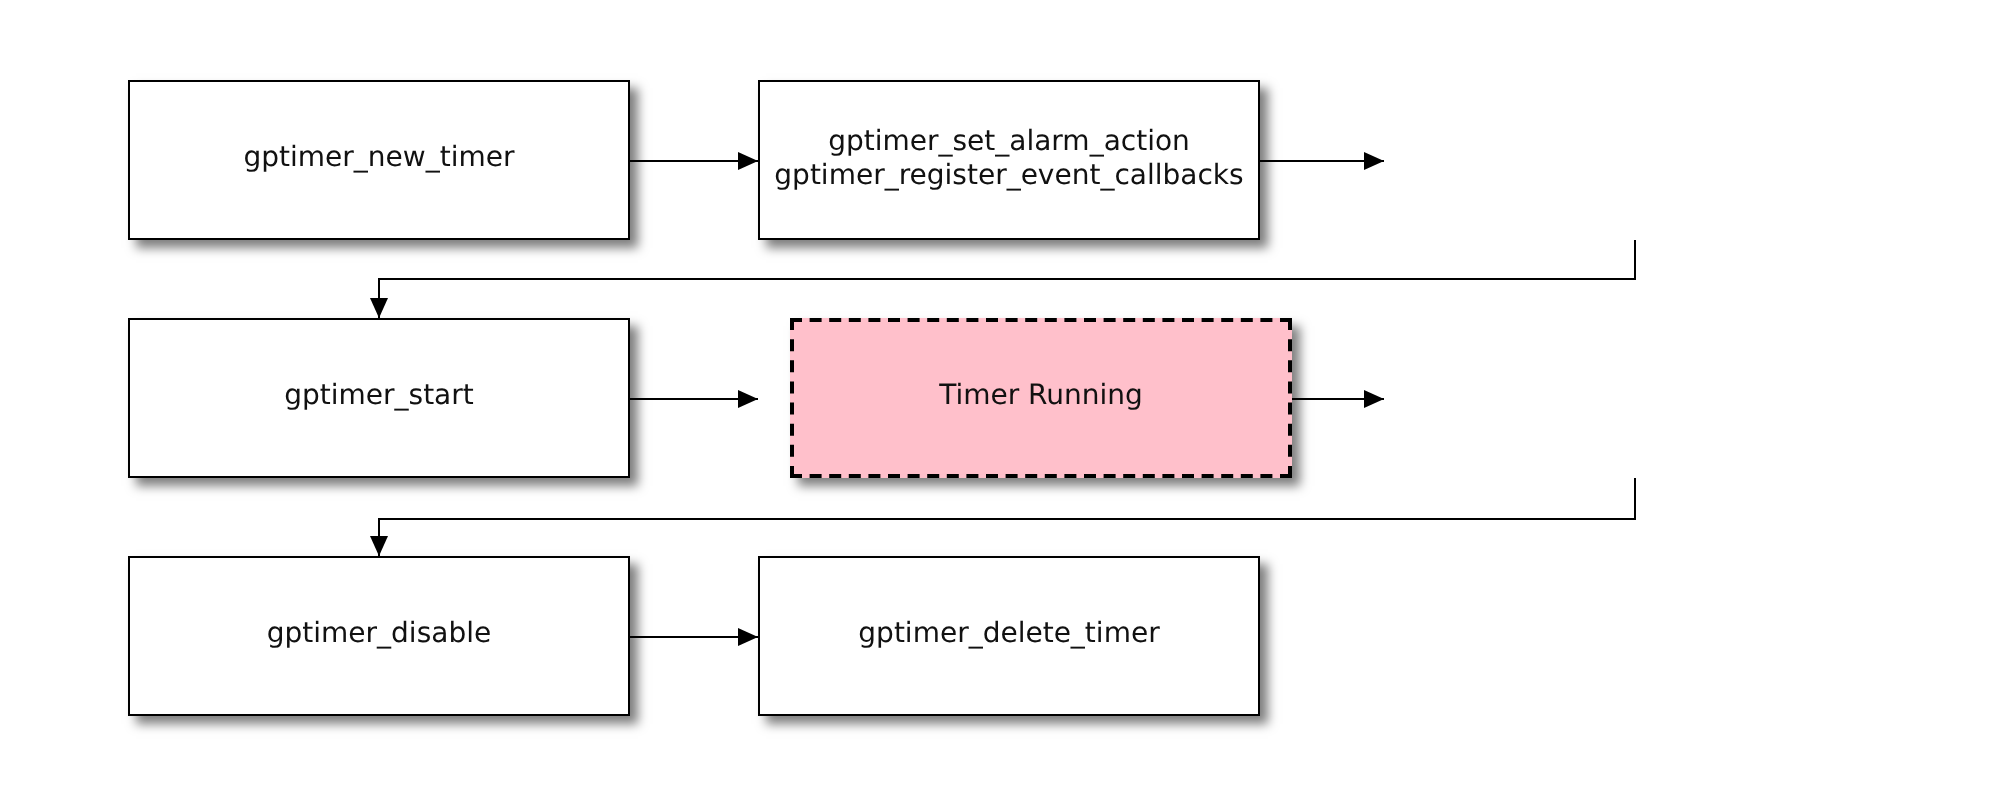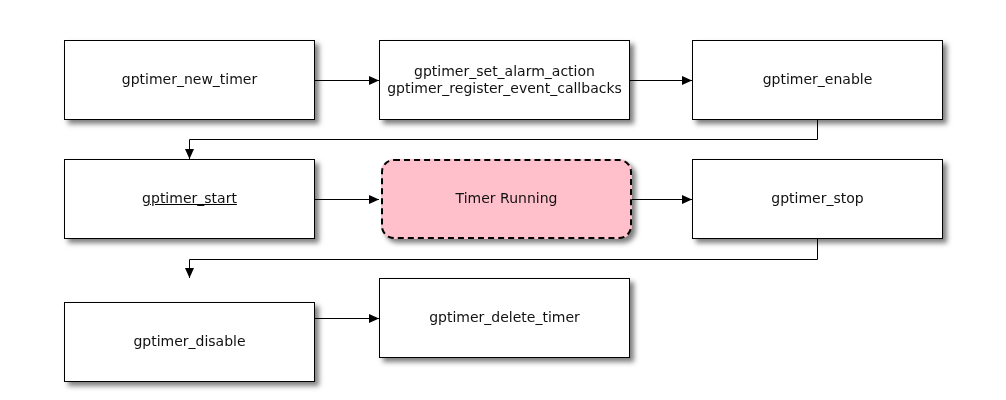--- a/index.html
+++ b/index.html
@@ -51,24 +51,24 @@
     white-space: pre-line;
   }
   .node.highlight {
     background: #ffc0cb;
     border: 2px dashed #000000;
   }
   
   .pos-r1c1 { left: 64px;  top: 40px;  }
   .pos-r1c2 { left: 379px; top: 40px; text-align: center;  }
   .pos-r1c3 { left: 692px; top: 40px;  }
-  .pos-r2c1 { left: 64px;  top: 159px; text-decoration: underline; }
-  .pos-r2c2 { left: 381px; top: 159px; border-radius: 13px; }
+  .pos-r2c1 { left: 64px;  top: 159px; }
+  .pos-r2c2 { left: 395px; top: 159px; }
   .pos-r2c3 { left: 692px; top: 159px; }
-  .pos-r3c1 { left: 64px;  top: 278px; margin-top: 24px; }
+  .pos-r3c1 { left: 64px;  top: 278px; }
   .pos-r3c2 { left: 379px; top: 278px; text-align: center; }
 </style>
 </head>
 <body>
 
 <div class="canvas">
 
   <svg class="edges-layer" width="1006" height="400" viewBox="0 0 1006 400" xmlns="http://www.w3.org/2000/svg">
     <defs>
       <marker id="arrow" markerUnits="userSpaceOnUse" markerWidth="12" markerHeight="10" refX="10" refY="4.5" orient="auto">
@@ -86,35 +86,29 @@
 
   <div class="node pos-r1c1">
     <span class="node-label">gptimer_new_timer</span>
   </div>
 
   <div class="node pos-r1c2">
     <span class="node-label">gptimer_set_alarm_action
 gptimer_register_event_callbacks</span>
   </div>
 
-  <div class="node pos-r1c3">
-    <span class="node-label">gptimer_enable</span>
-  </div>
 
   <div class="node pos-r2c1">
     <span class="node-label">gptimer_start</span>
   </div>
 
   <div class="node highlight pos-r2c2">
     <span class="node-label">Timer Running</span>
   </div>
 
-  <div class="node pos-r2c3">
-    <span class="node-label">gptimer_stop</span>
-  </div>
 
   <div class="node pos-r3c1">
     <span class="node-label">gptimer_disable</span>
   </div>
 
   <div class="node pos-r3c2">
     <span class="node-label">gptimer_delete_timer</span>
   </div>
 
 </div>

